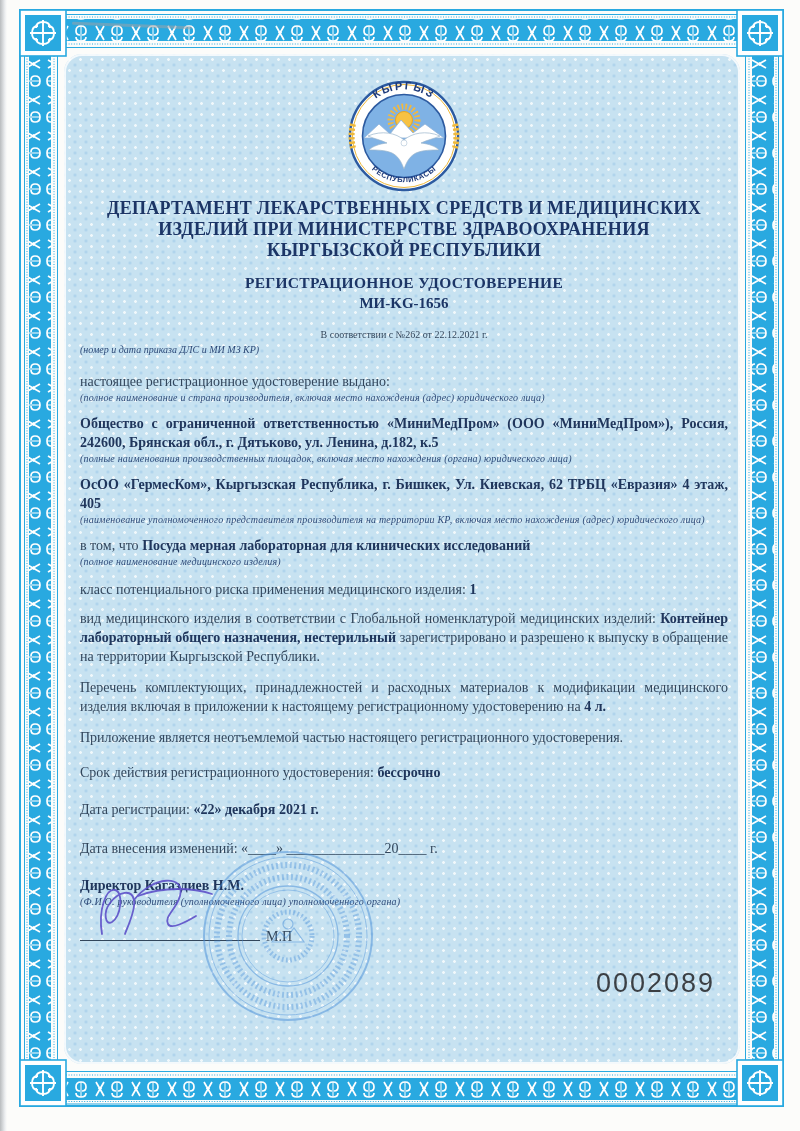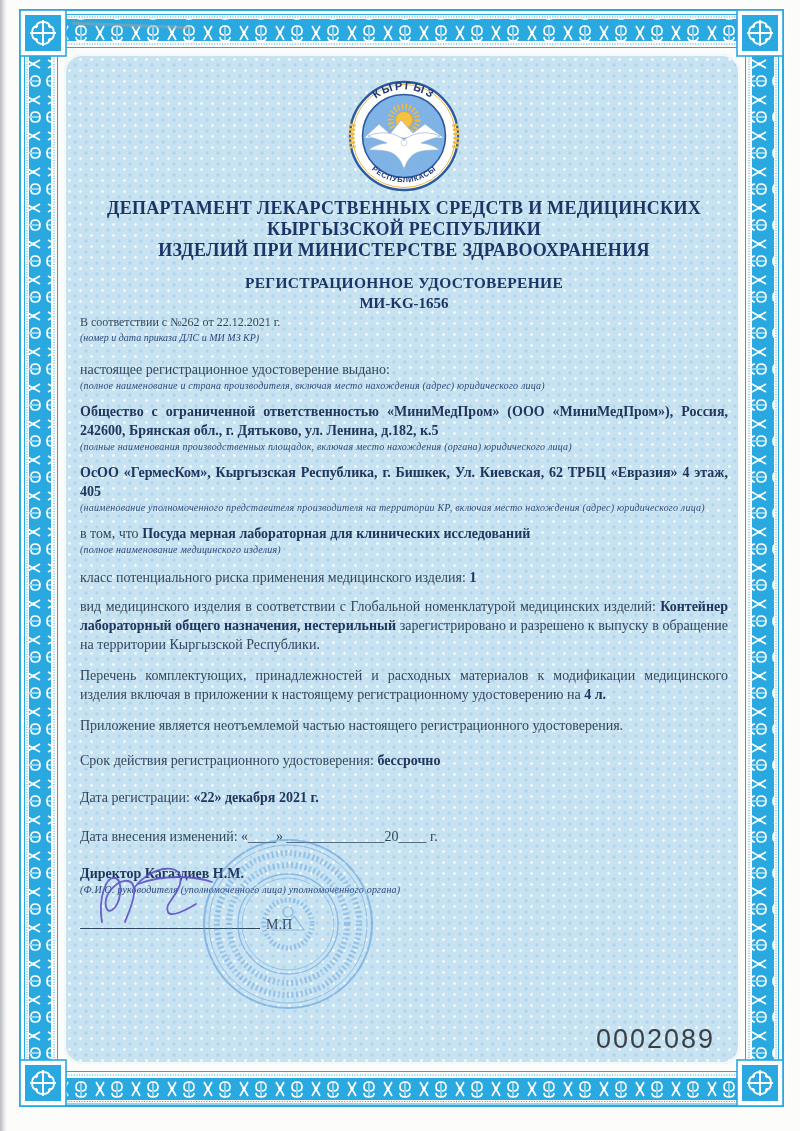--- a/index.html
+++ b/index.html
@@ -32,32 +32,32 @@
     position:absolute;left:80px;top:54px;width:648px;
     color:#32465c;font-size:14px;line-height:19px;
   }
   .emblem-wrap{text-align:center;margin-top:26px;height:112px;}
   .b{font-weight:bold;color:#20365c;}
   .org-name{margin-top:6px;text-align:center;font-weight:bold;color:#1c3566;
     font-size:18px;line-height:21px;letter-spacing:.3px;}
   .doc-title{margin-top:12px;text-align:center;font-weight:bold;color:#1c3566;
     font-size:15.5px;line-height:20px;letter-spacing:.3px;}
   .doc-number{text-align:center;font-weight:bold;color:#1c3566;font-size:15px;line-height:19px;margin-top:1px;}
-  .accordance{font-size:12px;margin-top:0;}
+  .accordance{text-align:center;font-size:10px;margin-top:12px;}
   .acc-note{text-align:left;font-size:10px;font-style:italic;line-height:12px;color:#2e4a78;}
   .cap{font-size:10px;font-style:italic;line-height:12px;color:#2e4a78;letter-spacing:.2px;margin-top:1px;}
   .para{text-align:justify;}
   .mt16{margin-top:16px;} .mt12{margin-top:12px;} .mt10{margin-top:10px;} .mt4{margin-top:4px;} .mt18{margin-top:18px;} .mt20{margin-top:20px;}
   .sig-row{position:relative;margin-top:16px;height:20px;}
   .sig-line{display:inline-block;width:180px;border-bottom:1.2px solid #32465c;height:16px;}
   .seal-mark{margin-left:6px;}
   .stamp-svg{position:absolute;left:118px;top:-78px;pointer-events:none;}
   .signature-svg{position:absolute;left:14px;top:-52px;pointer-events:none;}
   .serial{
-    position:absolute;left:596px;top:1024px;
+    position:absolute;left:596px;top:968px;
     font-family:"Liberation Sans", sans-serif;
     font-size:27px;letter-spacing:2px;color:#3b3f44;
   }
 </style>
 </head>
 <body>
 
 <svg class="frame" width="800" height="1131" viewBox="0 0 800 1131">
   <defs>
     <pattern id="bh" width="36" height="22" patternUnits="userSpaceOnUse">
@@ -160,22 +160,22 @@
         <textPath href="#arcT" startOffset="50%" text-anchor="middle">КЫРГЫЗ</textPath>
       </text>
       <text font-size="7.5" font-weight="bold" fill="#1d3a7a" letter-spacing="0.6" font-family="Liberation Sans, sans-serif">
         <textPath href="#arcB" startOffset="50%" text-anchor="middle">РЕСПУБЛИКАСЫ</textPath>
       </text>
     </svg>
   </div>
 
   <div class="org-name">
     <div>ДЕПАРТАМЕНТ ЛЕКАРСТВЕННЫХ СРЕДСТВ И МЕДИЦИНСКИХ</div>
+    <div>ИЗДЕЛИЙ ПРИ МИНИСТЕРСТВЕ ЗДРАВООХРАНЕНИЯ</div>
     <div>КЫРГЫЗСКОЙ РЕСПУБЛИКИ</div>
-    <div>ИЗДЕЛИЙ ПРИ МИНИСТЕРСТВЕ ЗДРАВООХРАНЕНИЯ</div>
   </div>
 
   <div class="doc-title">РЕГИСТРАЦИОННОЕ УДОСТОВЕРЕНИЕ</div>
   <div class="doc-number">МИ-KG-1656</div>
   <div class="accordance">В соответствии с №262 от 22.12.2021 г.</div>
   <div class="acc-note">(номер и дата приказа ДЛС и МИ МЗ КР)</div>
 
   <div class="mt16">настоящее регистрационное удостоверение выдано:</div>
 
   <div class="cap">(полное наименование и страна производителя, включая место нахождения (адрес) юридического лица)</div>

